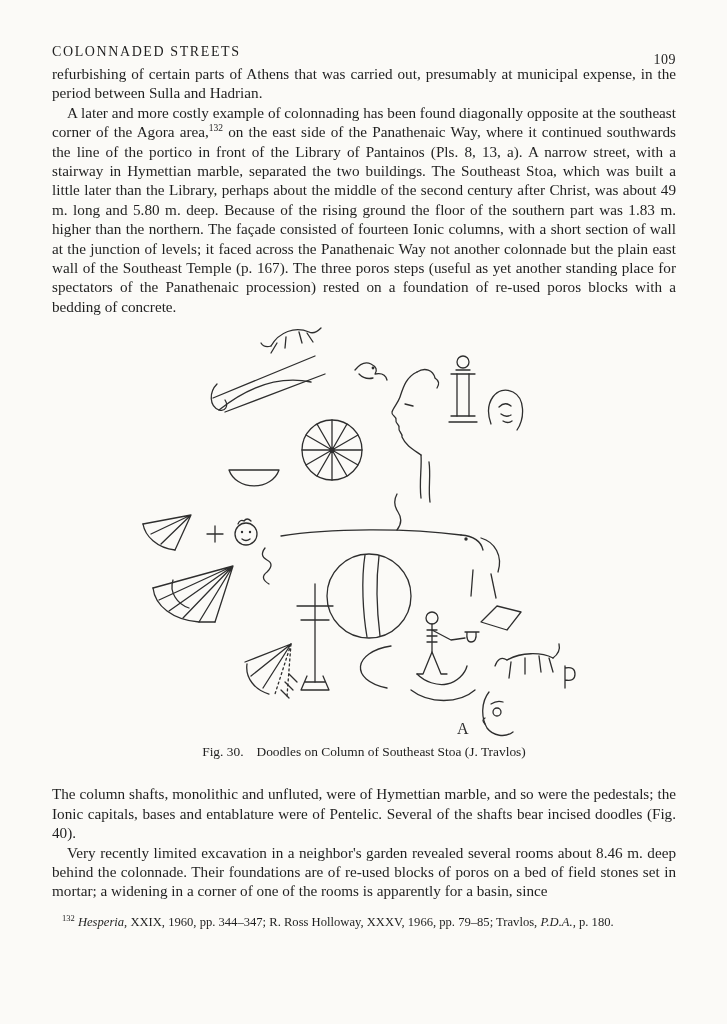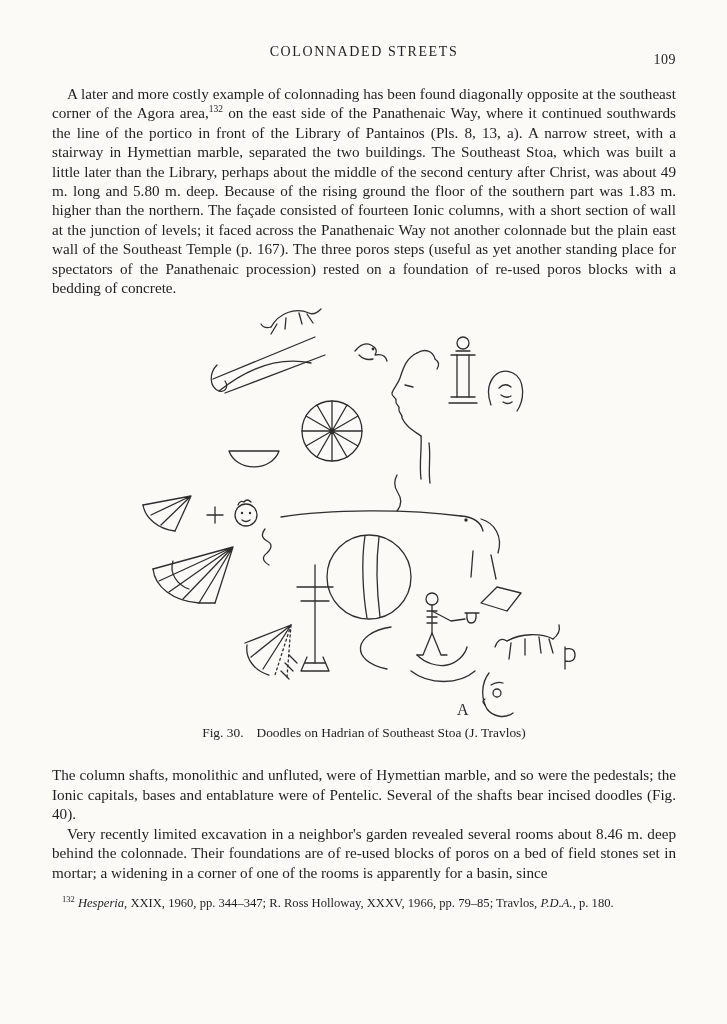--- a/index.html
+++ b/index.html
@@ -9,24 +9,24 @@
     margin: 0 auto;
     background: #fbfaf7;
     color: #1f1f1f;
     font-family: "Liberation Serif", "DejaVu Serif", serif;
     padding: 44px 51px 0 52px;
     position: relative;
     overflow: hidden;
   }
   .running-header {
     position: relative;
-    text-align: center;
+    text-align: left;
     font-size: 14px;
     letter-spacing: 1.6px;
-    margin-bottom: 24px;
+    margin-bottom: 4px;
     white-space: nowrap;
   }
   .page-number {
     position: absolute;
     right: 0; top: 8px;
     letter-spacing: 0.5px;
   }
   .body-text p {
     margin: 0;
     font-size: 15.2px;
@@ -70,20 +70,21 @@
 <body>
 
 <div class="page">
 
   <div class="running-header">
     <span>COLONNADED STREETS</span>
     <span class="page-number">109</span>
   </div>
 
   <div class="body-text">
+    <p>refurbishing of certain parts of Athens that was carried out, presumably at municipal expense, in the period between Sulla and Hadrian.</p>
     <p class="indent"><span>A later and more costly example of colonnading has been found diagonally opposite at the southeast corner of the Agora area,</span><sup class="note-ref">132</sup><span> on the east side of the Panathenaic Way, where it continued southwards the line of the portico in front of the Library of Pantainos (Pls. 8, 13, a). A narrow street, with a stairway in Hymettian marble, separated the two buildings. The Southeast Stoa, which was built a little later than the Library, perhaps about the middle of the second century after Christ, was about 49 m. long and 5.80 m. deep. Because of the rising ground the floor of the southern part was 1.83 m. higher than the northern. The façade consisted of fourteen Ionic columns, with a short section of wall at the junction of levels; it faced across the Panathenaic Way not another colonnade but the plain east wall of the Southeast Temple (p. 167). The three poros steps (useful as yet another standing place for spectators of the Panathenaic procession) rested on a foundation of re-used poros blocks with a bedding of concrete.</span></p>
   </div>
 
   <div class="figure-block">
     <svg viewBox="0 0 470 418" width="470" height="418" xmlns="http://www.w3.org/2000/svg">
       <g stroke="#2e2e2e" stroke-width="1.3" fill="none" stroke-linecap="round" stroke-linejoin="round">
 
         <g>
           <path d="M142,24 C150,10 166,4 180,10 C184,12 188,10 192,6"></path>
           <path d="M148,21 l-6,10 M157,15 l-1,11 M170,10 l3,11 M178,11 l6,9"></path>
@@ -209,21 +210,21 @@
           <path d="M360,370 C352,380 352,396 358,406 C364,414 376,416 384,410"></path>
           <circle cx="368" cy="390" r="4"></circle>
           <path d="M362,382 q6,-4 12,-2 M356,396 q-4,2 0,6"></path>
         </g>
 
       </g>
       <text x="328" y="412" font-size="16" fill="#2e2e2e" font-family="Liberation Serif, serif">A</text>
     </svg>
 
     <div class="figure-caption">
-      <span class="cap-label">Fig. 30.</span><span>Doodles on Hadrian of Southeast Stoa (J. Travlos)</span>
+      <span class="cap-label">Fig. 30.</span><span>Doodles on Column of Southeast Stoa (J. Travlos)</span>
     </div>
   </div>
 
   <div class="body-text after-figure">
     <p>The column shafts, monolithic and unfluted, were of Hymettian marble, and so were the pedestals; the Ionic capitals, bases and entablature were of Pentelic. Several of the shafts bear incised doodles (Fig. 40).</p>
     <p class="indent">Very recently limited excavation in a neighbor's garden revealed several rooms about 8.46 m. deep behind the colonnade. Their foundations are of re-used blocks of poros on a bed of field stones set in mortar; a widening in a corner of one of the rooms is apparently for a basin, since</p>
   </div>
 
   <div class="footnote">
     <sup>132</sup>

